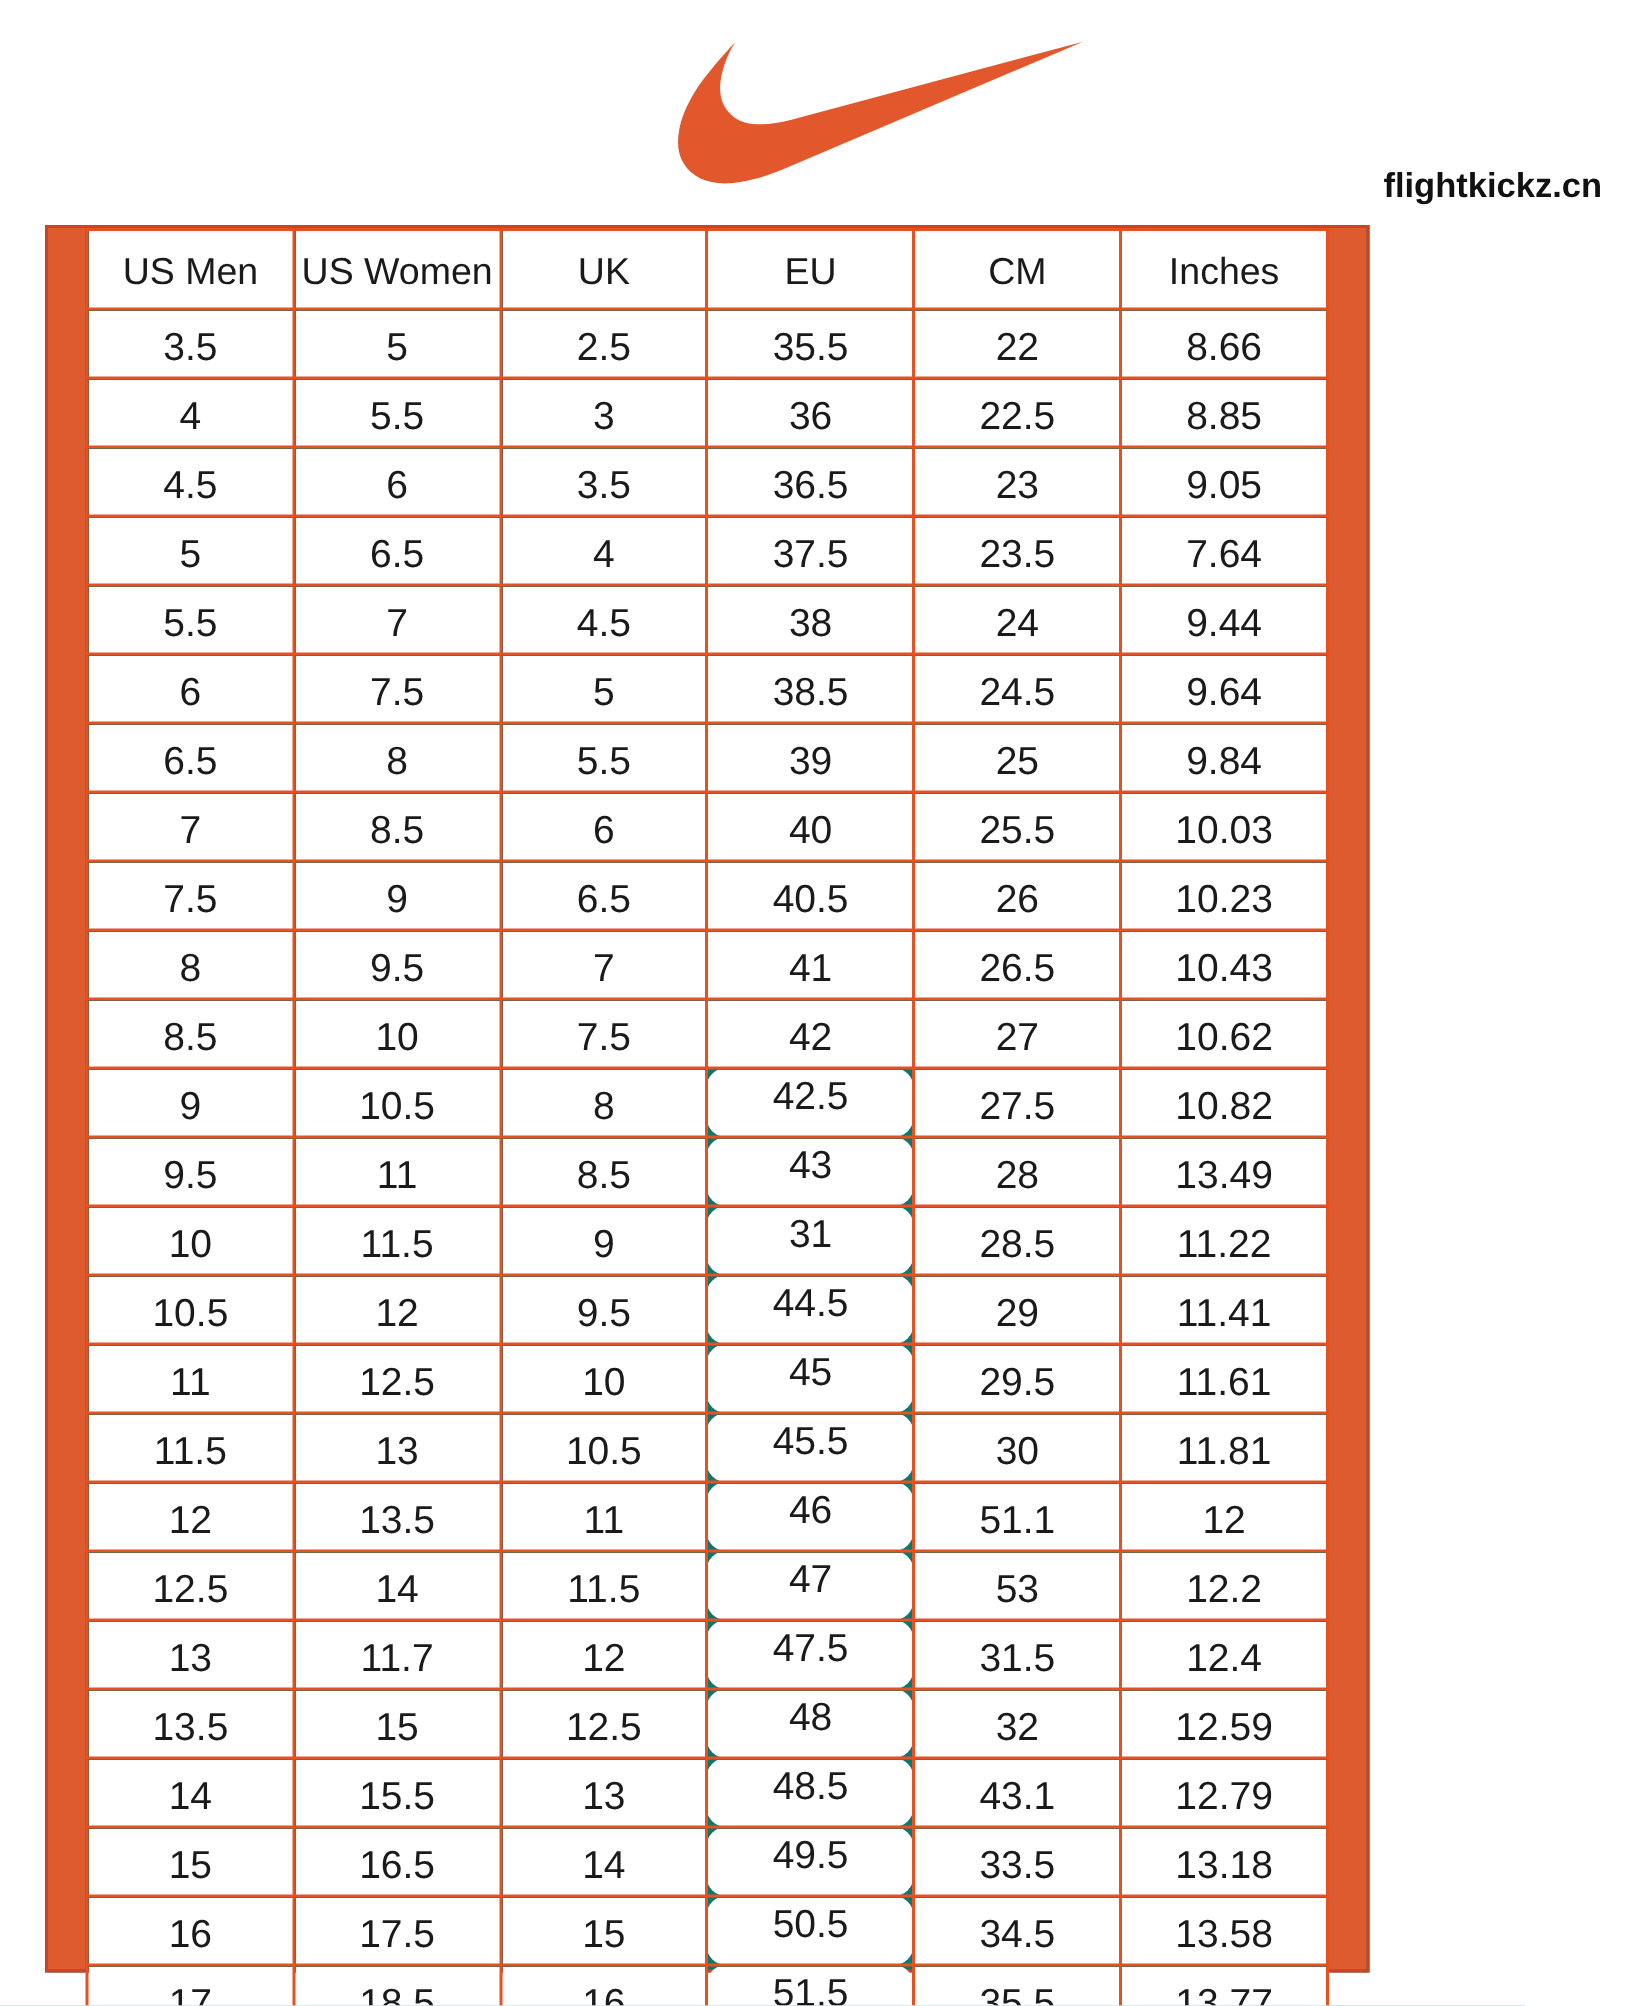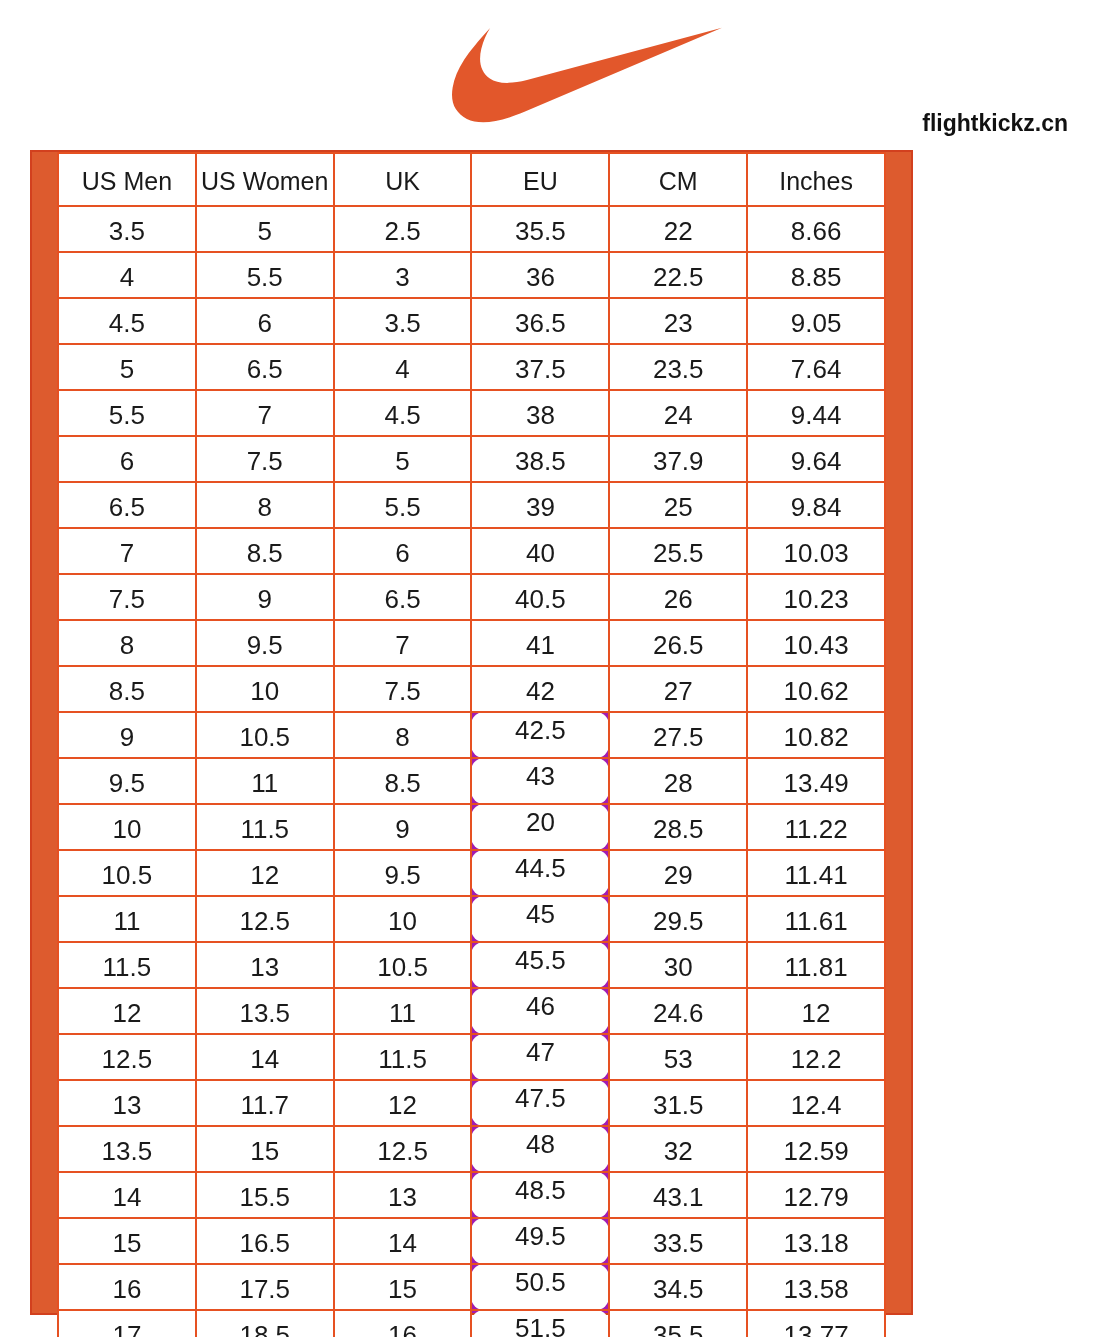--- a/index.html
+++ b/index.html
@@ -32,21 +32,21 @@
     font-weight: 600;
     color: #111111;
     letter-spacing: 0px;
   }
   .table-frame {
     position: absolute;
     left: 30px;
     top: 150px;
     width: 883px;
     height: 1165px;
-    background: #a21caf;
+    background: #0f766e;
     border: 2px solid #D2401E;
     box-sizing: border-box;
     display: flex;
     align-items: stretch;
   }
   .side-bar {
     width: 25px;
     flex: 0 0 25px;
     background: #DD5B2E;
   }
@@ -149,21 +149,21 @@
             <td>4.5</td>
             <td>38</td>
             <td>24</td>
             <td>9.44</td>
           </tr>
           <tr>
             <td>6</td>
             <td>7.5</td>
             <td>5</td>
             <td>38.5</td>
-            <td>37.9</td>
+            <td>24.5</td>
             <td>9.64</td>
           </tr>
           <tr>
             <td>6.5</td>
             <td>8</td>
             <td>5.5</td>
             <td>39</td>
             <td>25</td>
             <td>9.84</td>
           </tr>
@@ -212,21 +212,21 @@
             <td>11</td>
             <td>8.5</td>
             <td class="eu-raised">43</td>
             <td>28</td>
             <td>13.49</td>
           </tr>
           <tr>
             <td>10</td>
             <td>11.5</td>
             <td>9</td>
-            <td class="eu-raised">20</td>
+            <td class="eu-raised">31</td>
             <td>28.5</td>
             <td>11.22</td>
           </tr>
           <tr>
             <td>10.5</td>
             <td>12</td>
             <td>9.5</td>
             <td class="eu-raised">44.5</td>
             <td>29</td>
             <td>11.41</td>
@@ -245,21 +245,21 @@
             <td>10.5</td>
             <td class="eu-raised">45.5</td>
             <td>30</td>
             <td>11.81</td>
           </tr>
           <tr>
             <td>12</td>
             <td>13.5</td>
             <td>11</td>
             <td class="eu-raised">46</td>
-            <td>24.6</td>
+            <td>51.1</td>
             <td>12</td>
           </tr>
           <tr>
             <td>12.5</td>
             <td>14</td>
             <td>11.5</td>
             <td class="eu-raised">47</td>
             <td>53</td>
             <td>12.2</td>
           </tr>

